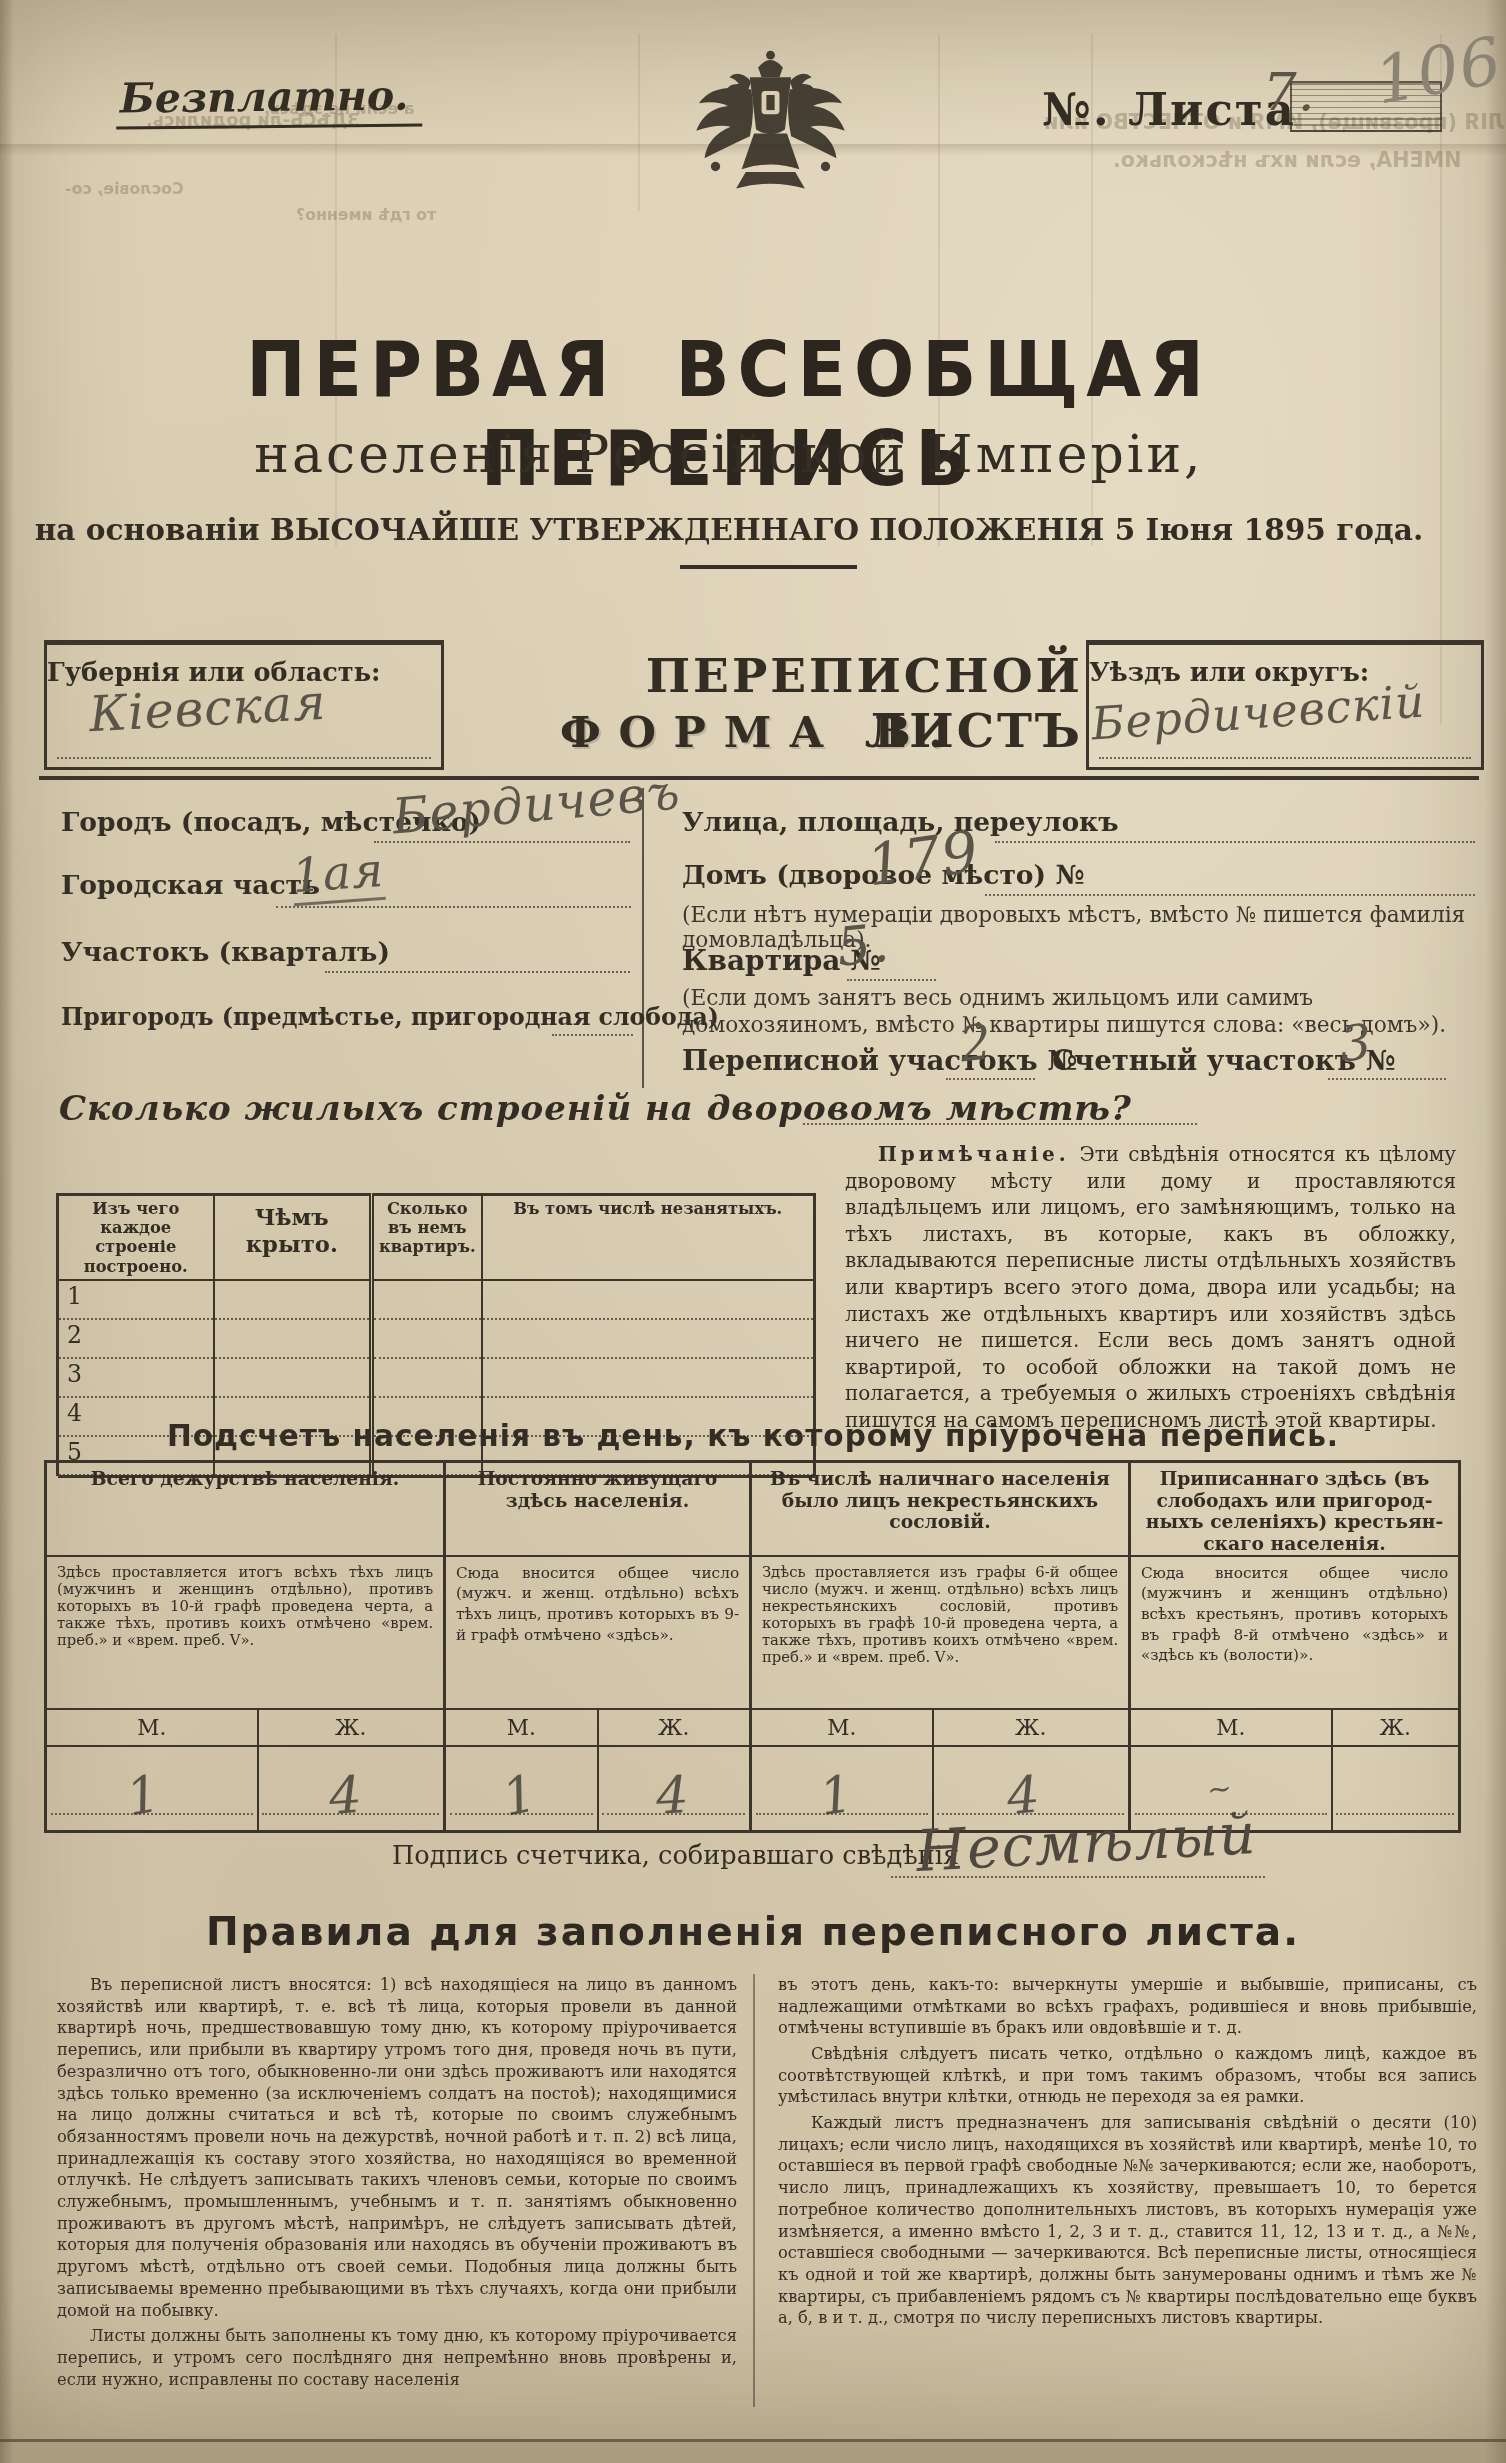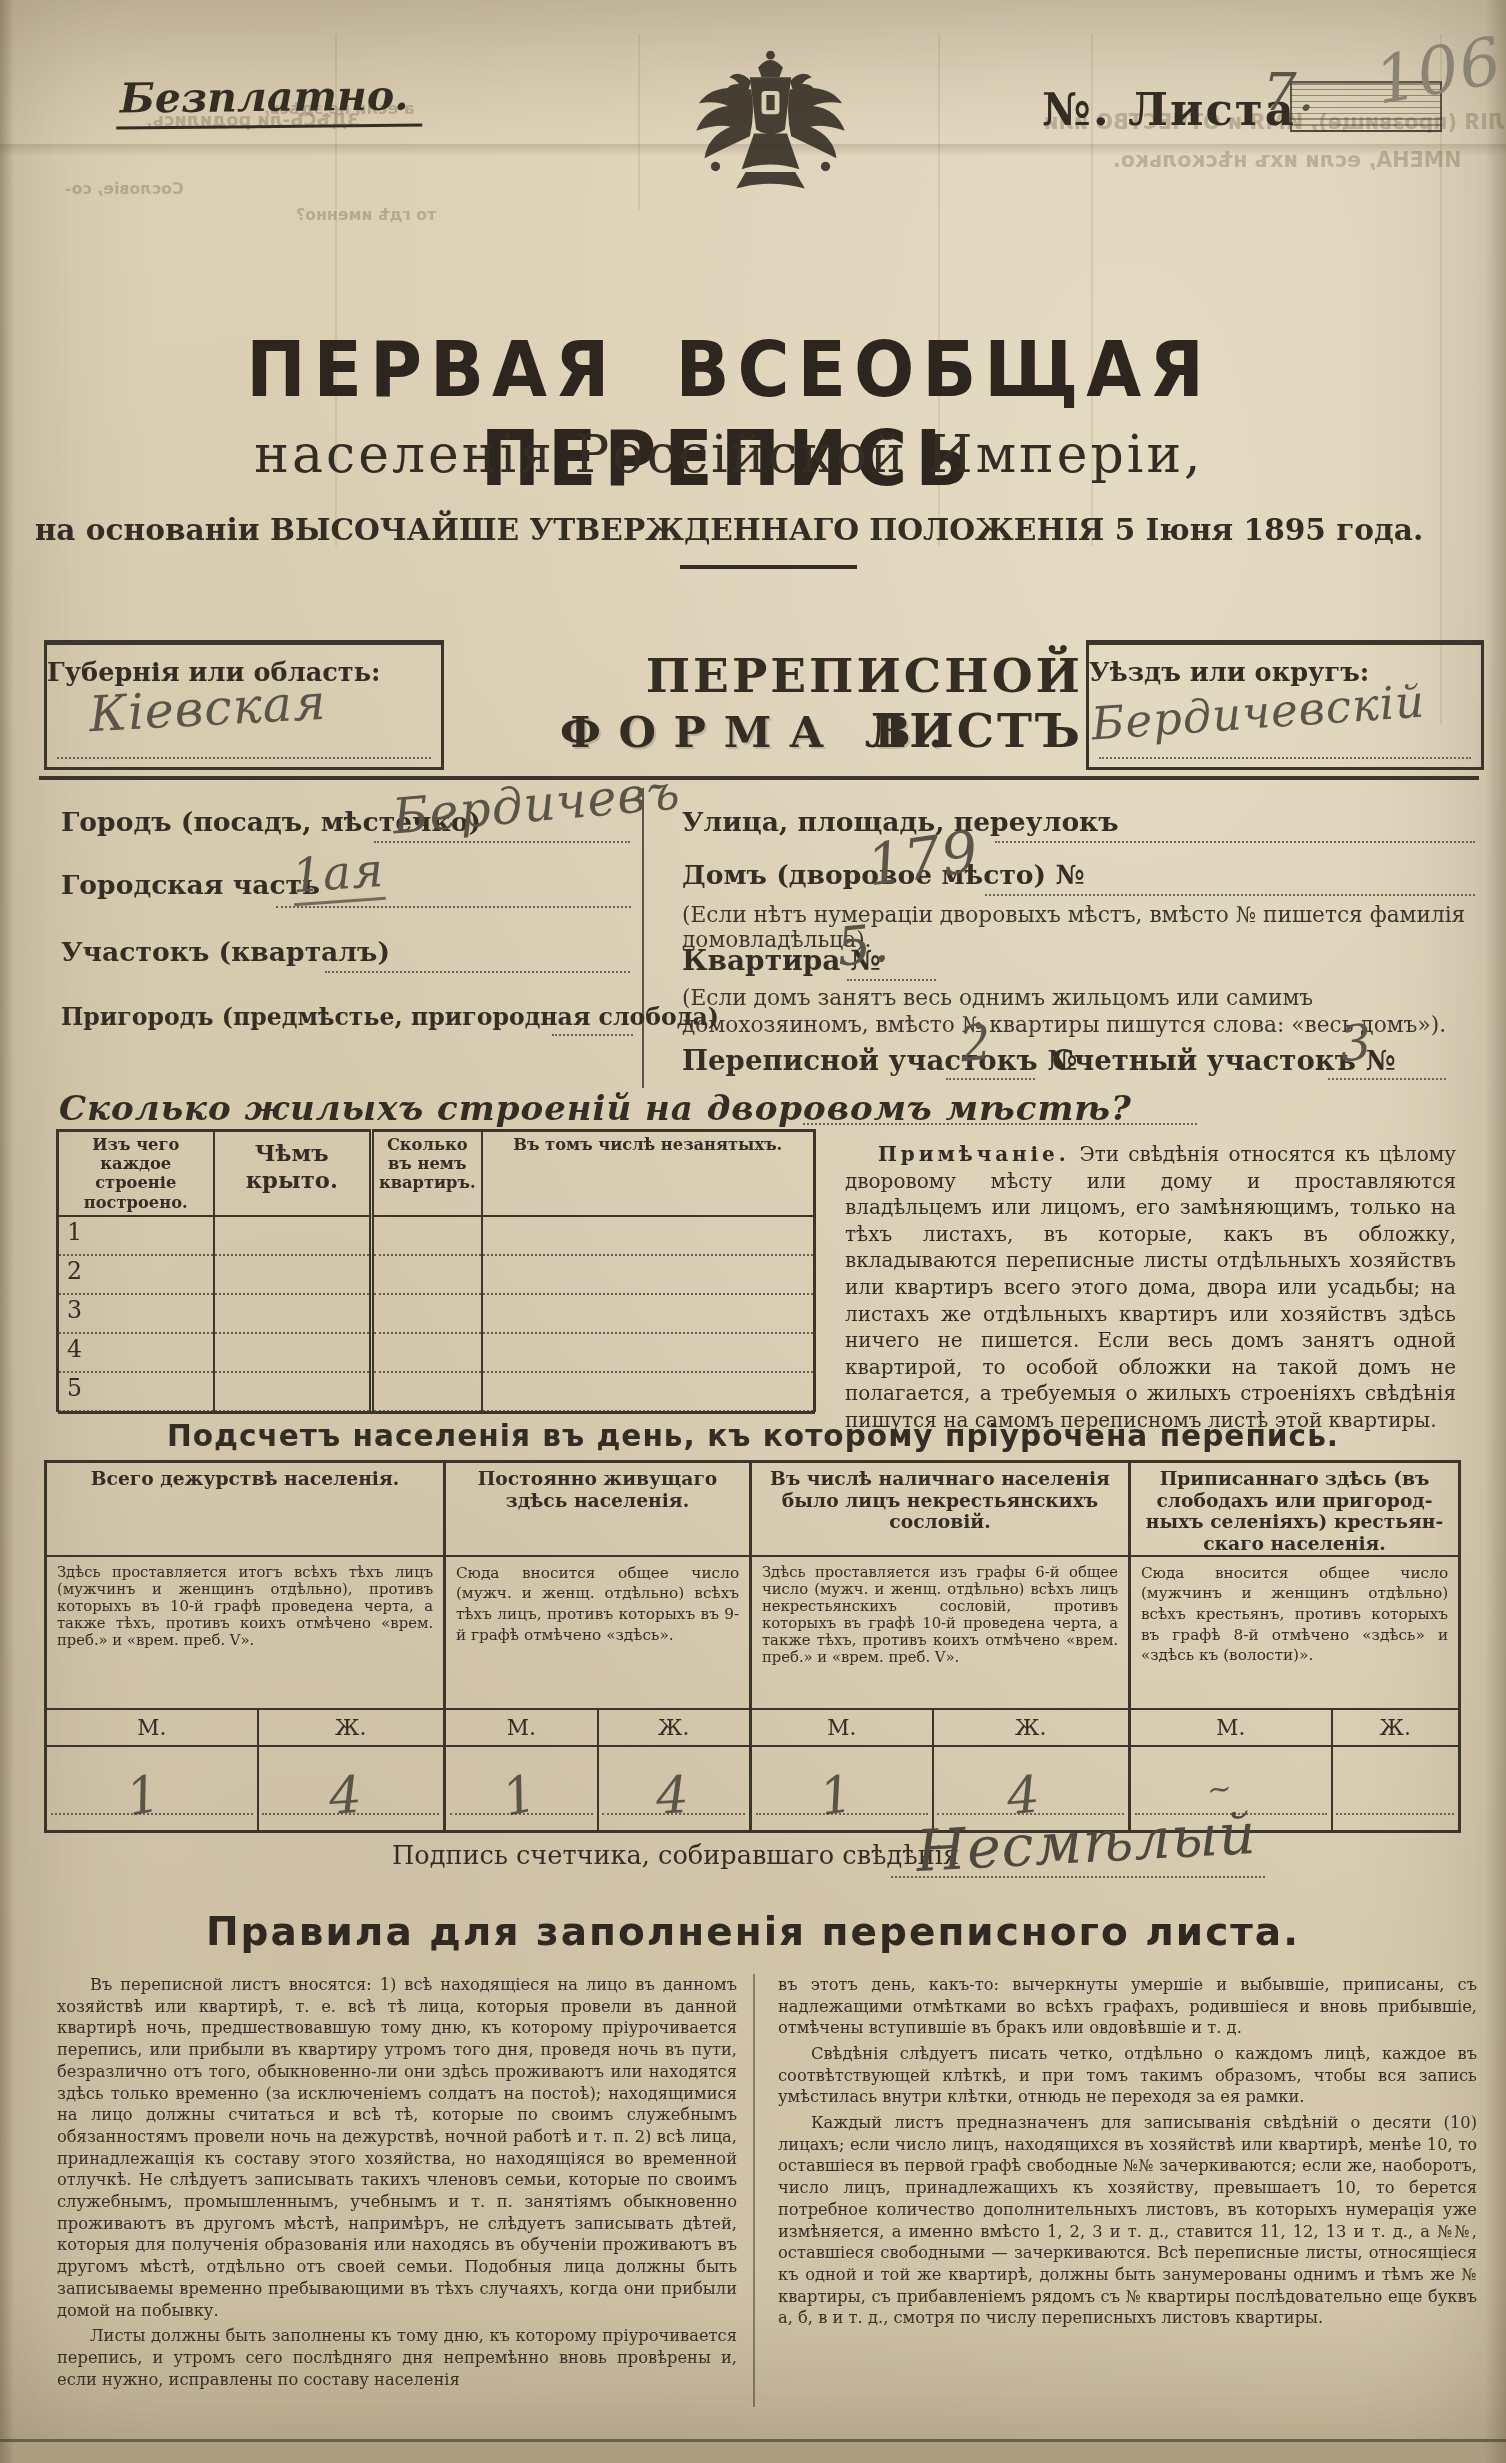--- a/index.html
+++ b/index.html
@@ -26,21 +26,21 @@
   .pencil{color:#8b8374;}
   .serifb{font-family:"DejaVu Serif",serif;font-weight:bold;}
   .grot{font-family:"DejaVu Sans",sans-serif;font-weight:bold;}
 
   
   .hbox{position:absolute;border:3px solid #3b352c;border-top-width:5.9px;}
   .hbox .lbl{text-align:left;font-weight:bold;font-size:25.6px;margin-top:12px;}
   .hbox .in-dots{position:absolute;left:9.9px;right:9.9px;bottom:7.9px;border-bottom:2.5px dotted rgba(64,56,44,.7);}
 
   
-  #btable{position:absolute;left:56px;top:1129px;border-collapse:collapse;table-layout:fixed;}
+  #btable{position:absolute;left:56px;top:1193px;border-collapse:collapse;table-layout:fixed;}
   #btable td{border-left:2px solid #3b352c;vertical-align:top;}
   #btable tr td:first-child{border-left:3px solid #3b352c;}
   #btable td.bt-c3{border-left:5.9px double #3b352c;}
   #btable tr.bt-head td{border-top:3px solid #3b352c;border-bottom:2px solid #3b352c;
      font-weight:bold;text-align:center;font-size:16.3px;line-height:1.18;padding:3px 3.9px;}
   #btable tr.bt-head td.bt-wide{font-size:22.7px;padding-top:7.9px;}
   #btable tr.bt-row td{height:35px;border-bottom:2px dotted rgba(64,56,44,.75);}
   #btable tr.bt-row td:last-child,#btable tr.bt-head td:last-child{border-right:3px solid #3b352c;}
   #btable tr.bt-row:last-child td{border-bottom:2px dotted rgba(64,56,44,.75);box-shadow:0 3px 0 #3b352c;}
   .bt-num{font-size:23.6px;padding-left:7.9px;color:#332d24;}

